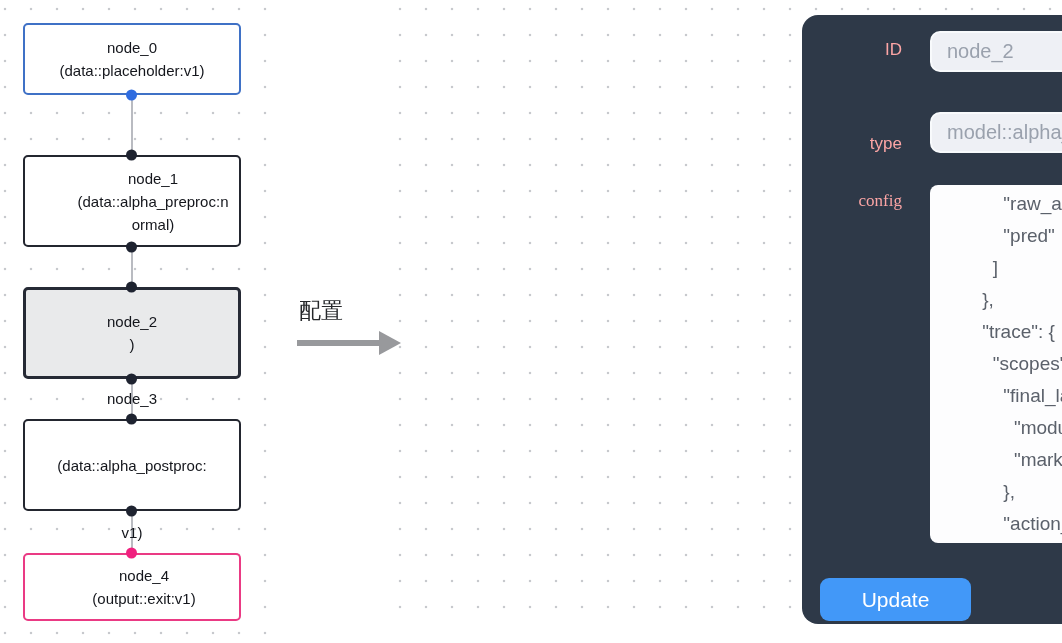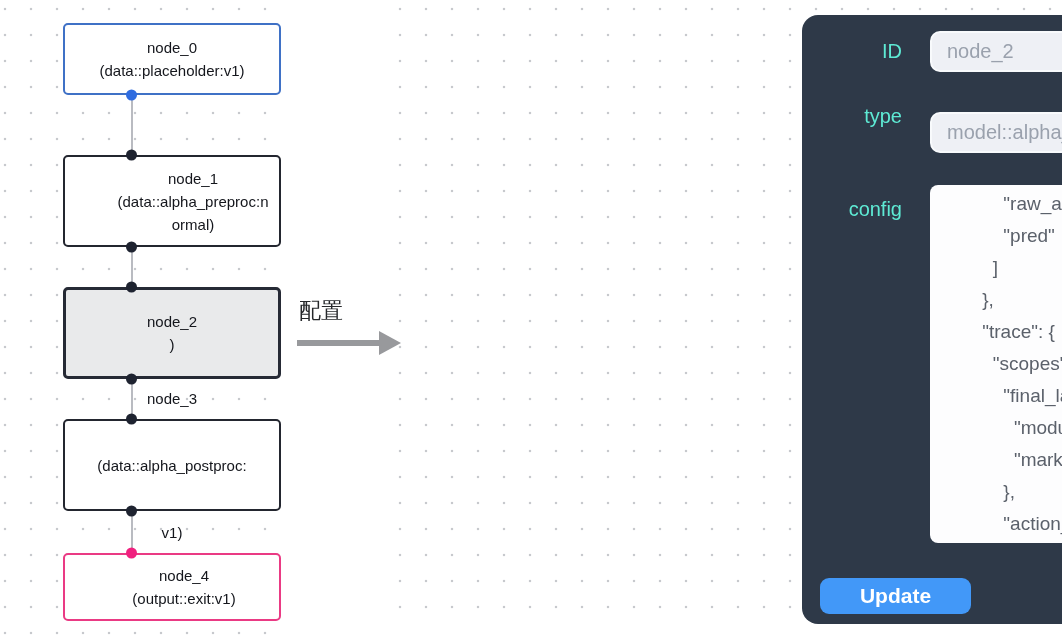--- a/index.html
+++ b/index.html
@@ -14,21 +14,21 @@
     background-size:26px 26px;
   }
   .dots-left{left:0;top:0;width:281px;height:643px;background-position:-8px -4px;}
   .dots-right{left:392px;top:0;width:670px;height:626px;background-position:-5px -4px;}
 
   
   .flow-node{
     position:absolute;left:23px;width:218px;box-sizing:border-box;
     background:#ffffff;border-radius:5px;
     display:flex;flex-direction:column;align-items:center;justify-content:center;
-    text-align:center;font-size:15px;line-height:23px;color:#14161c;margin-left:40px;
+    text-align:center;font-size:15px;line-height:23px;color:#14161c;
   }
   .flow-node span{display:block;white-space:nowrap;}
   .n0{top:23px;height:72px;border:2px solid #3f71c6;}
   .n1{top:155px;height:92px;border:2px solid #23262f;padding-left:42px;}
   .n2{top:287px;height:92px;border:3px solid #262a35;background:#e9eaeb;}
   .n3{top:419px;height:92px;border:2px solid #23262f;gap:44px;}
   .n4{top:553px;height:68px;border:2px solid #ea3a84;padding-left:24px;}
 
   .edge{position:absolute;left:131px;width:2px;background:#b9bbc1;}
   .e0{top:95px;height:60px;}
@@ -49,25 +49,25 @@
   .arrow-head{position:absolute;left:379px;top:331px;width:0;height:0;
     border-left:22px solid #98999c;border-top:12px solid transparent;border-bottom:12px solid transparent;}
 
   
   .panel{
     position:absolute;left:410px;top:15px;width:639px;height:609px;
     background:#2e3948;border-radius:16px;box-sizing:border-box;
   }
   .field-label{
     position:absolute;left:0;width:100px;text-align:right;
-    color:#5eead4;font-size:20px;
+    color:#fca5a5;font-size:17px;
   }
   .lbl-id{top:25px;}
-  .lbl-type{top:90px;}
-  .lbl-config{top:183px;}
+  .lbl-type{top:119px;}
+  .lbl-config{top:176px;font-family:Liberation Serif, serif;}
 
   .panel input{
     position:absolute;left:128px;width:495px;height:41px;box-sizing:border-box;
     background:#eef0f5;border:2px solid #f8fafc;border-radius:10px;
     color:#9aa1ad;font-size:20px;padding:0 15px;outline:none;
     font-family:"Liberation Sans",sans-serif;
   }
   .inp-id{top:16px;}
   .inp-type{top:97px;height:40px;}
 
@@ -75,23 +75,23 @@
     position:absolute;left:128px;top:170px;width:494px;height:358px;
     background:#fdfdfe;border-radius:8px;overflow:hidden;
   }
   .config-box pre{
     margin:0;padding:3px 44px 0 10px;
     font-family:"Liberation Sans",sans-serif;
     font-size:19px;line-height:32px;color:#5b616b;white-space:pre;
   }
 
   .update-btn{
-    position:absolute;left:18px;top:563px;width:151px;height:36px;
+    position:absolute;left:18px;top:563px;width:151px;height:43px;
     background:#4298f8;border:none;border-radius:9px;
-    color:#ffffff;font-size:21px;font-weight:700;
+    color:#ffffff;font-size:21px;font-weight:400;
     font-family:"Liberation Sans",sans-serif;cursor:pointer;
   }
 </style>
 </head>
 <body>
 
 <div class="dots dots-left">
 
   <div class="edge e0"></div>
   <div class="edge e1"></div>

